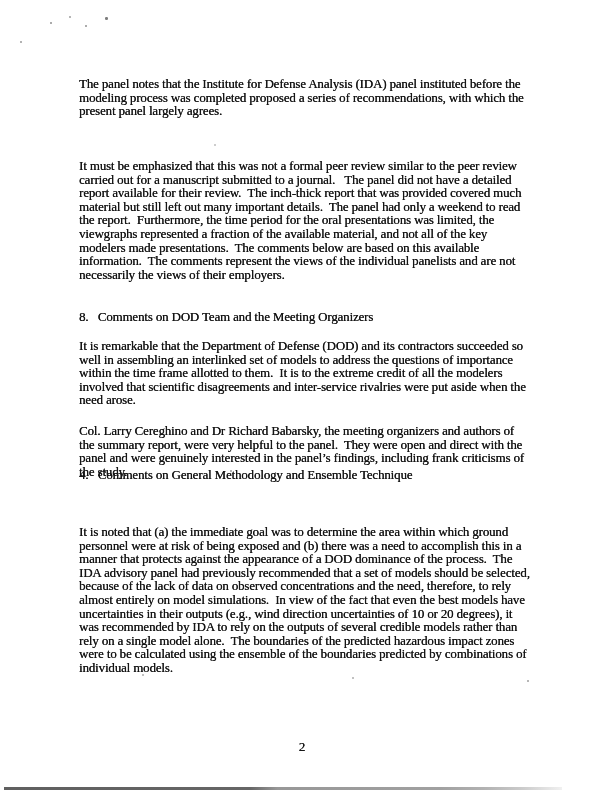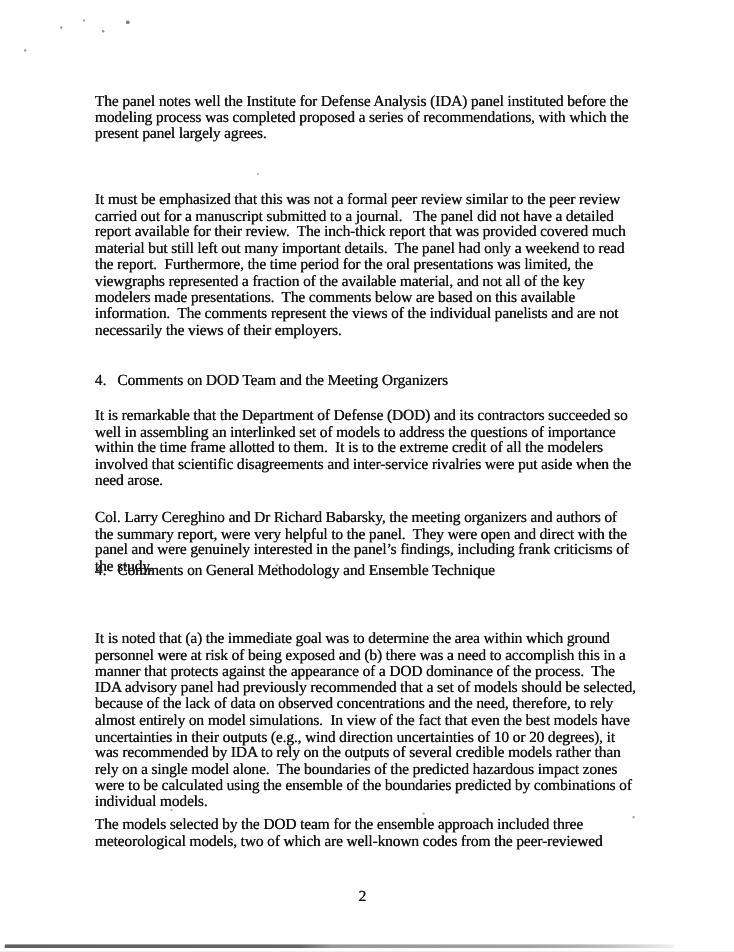--- a/index.html
+++ b/index.html
@@ -58,36 +58,36 @@
   <div class="speckle" style="left:69px;  top:16px;  width:1.5px; height:1.5px; background:#a8a8a8;"></div>
   <div class="speckle" style="left:105px; top:17px;  width:2.5px; height:2.5px; background:#7d7d7d;"></div>
   <div class="speckle" style="left:85px;  top:25px;  width:2px;   height:2px;   background:#909090;"></div>
   <div class="speckle" style="left:20px;  top:41px;  width:2px;   height:2px;   background:#9a9a9a;"></div>
   <div class="speckle" style="left:214px; top:144px; width:1.5px; height:1.5px; background:#c4c4c4;"></div>
   <div class="speckle" style="left:230px; top:470px; width:2px;   height:1.5px; background:#a0a0a0;"></div>
   <div class="speckle" style="left:142px; top:674px; width:1.5px; height:1.5px; background:#b5b5b5;"></div>
   <div class="speckle" style="left:352px; top:677px; width:1.5px; height:1.5px; background:#b5b5b5;"></div>
   <div class="speckle" style="left:527px; top:680px; width:1.5px; height:1.5px; background:#aaaaaa;"></div>
 
-  <div class="block" style="top:78px">The panel notes well the Institute for Defense Analysis (IDA) panel instituted before the
+  <div class="block" style="top:78px">The panel notes that the Institute for Defense Analysis (IDA) panel instituted before the
 modeling process was completed proposed a series of recommendations, with which the
 present panel largely agrees.</div>
 
 
   <div class="block" style="top:160px">It must be emphasized that this was not a formal peer review similar to the peer review
 carried out for a manuscript submitted to a journal.   The panel did not have a detailed
 report available for their review.  The inch-thick report that was provided covered much
 material but still left out many important details.  The panel had only a weekend to read
 the report.  Furthermore, the time period for the oral presentations was limited, the
 viewgraphs represented a fraction of the available material, and not all of the key
 modelers made presentations.  The comments below are based on this available
 information.  The comments represent the views of the individual panelists and are not
 necessarily the views of their employers.</div>
 
-  <div class="block heading" style="top:311px">4.   Comments on DOD Team and the Meeting Organizers</div>
+  <div class="block heading" style="top:311px">8.   Comments on DOD Team and the Meeting Organizers</div>
 
   <div class="block" style="top:425px">Col. Larry Cereghino and Dr Richard Babarsky, the meeting organizers and authors of
 the summary report, were very helpful to the panel.  They were open and direct with the
 panel and were genuinely interested in the panel’s findings, including frank criticisms of
 the study.</div>
 
   <div class="block" style="top:340px">It is remarkable that the Department of Defense (DOD) and its contractors succeeded so
 well in assembling an interlinked set of models to address the questions of importance
 within the time frame allotted to them.  It is to the extreme credit of all the modelers
 involved that scientific disagreements and inter-service rivalries were put aside when the
@@ -100,20 +100,18 @@
 manner that protects against the appearance of a DOD dominance of the process.  The
 IDA advisory panel had previously recommended that a set of models should be selected,
 because of the lack of data on observed concentrations and the need, therefore, to rely
 almost entirely on model simulations.  In view of the fact that even the best models have
 uncertainties in their outputs (e.g., wind direction uncertainties of 10 or 20 degrees), it
 was recommended by IDA to rely on the outputs of several credible models rather than
 rely on a single model alone.  The boundaries of the predicted hazardous impact zones
 were to be calculated using the ensemble of the boundaries predicted by combinations of
 individual models.</div>
 
-  <div class="block" style="top:681px">The models selected by the DOD team for the ensemble approach included three
-meteorological models, two of which are well-known codes from the peer-reviewed</div>
 
   <div class="page-number">2</div>
 
   <div class="edge-bar"></div>
 
 </div>
 
 </body></html>

